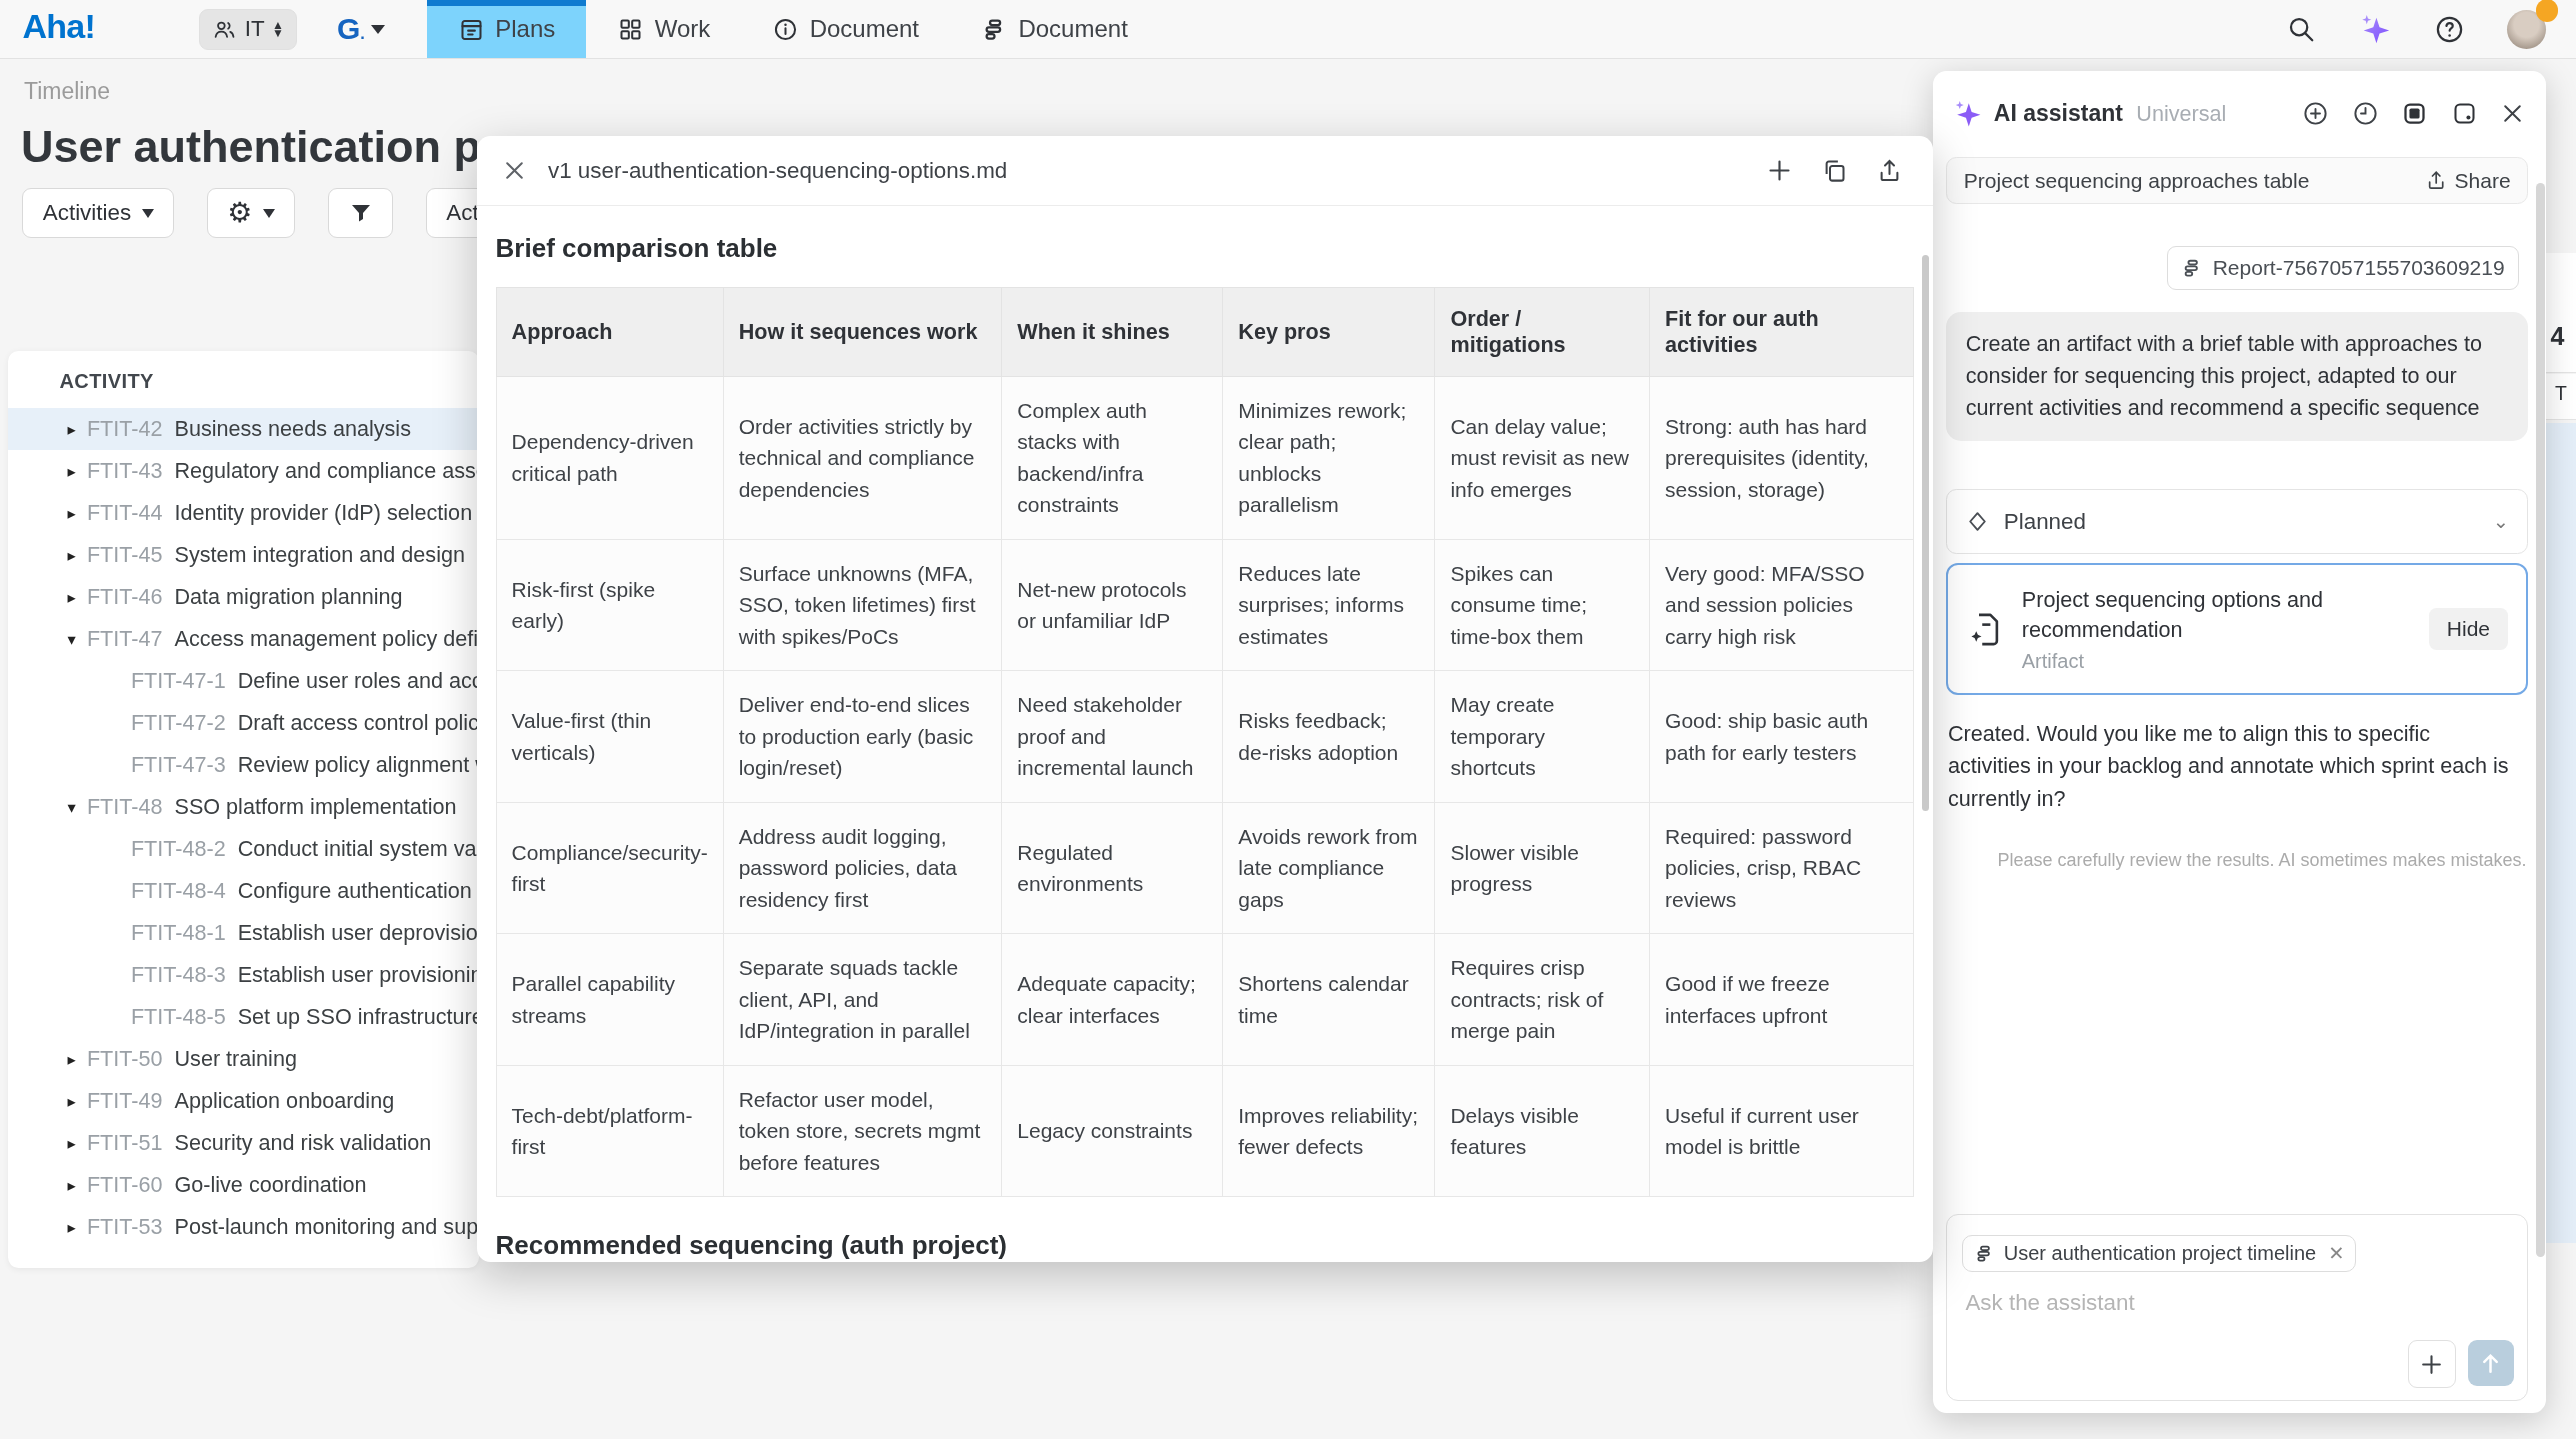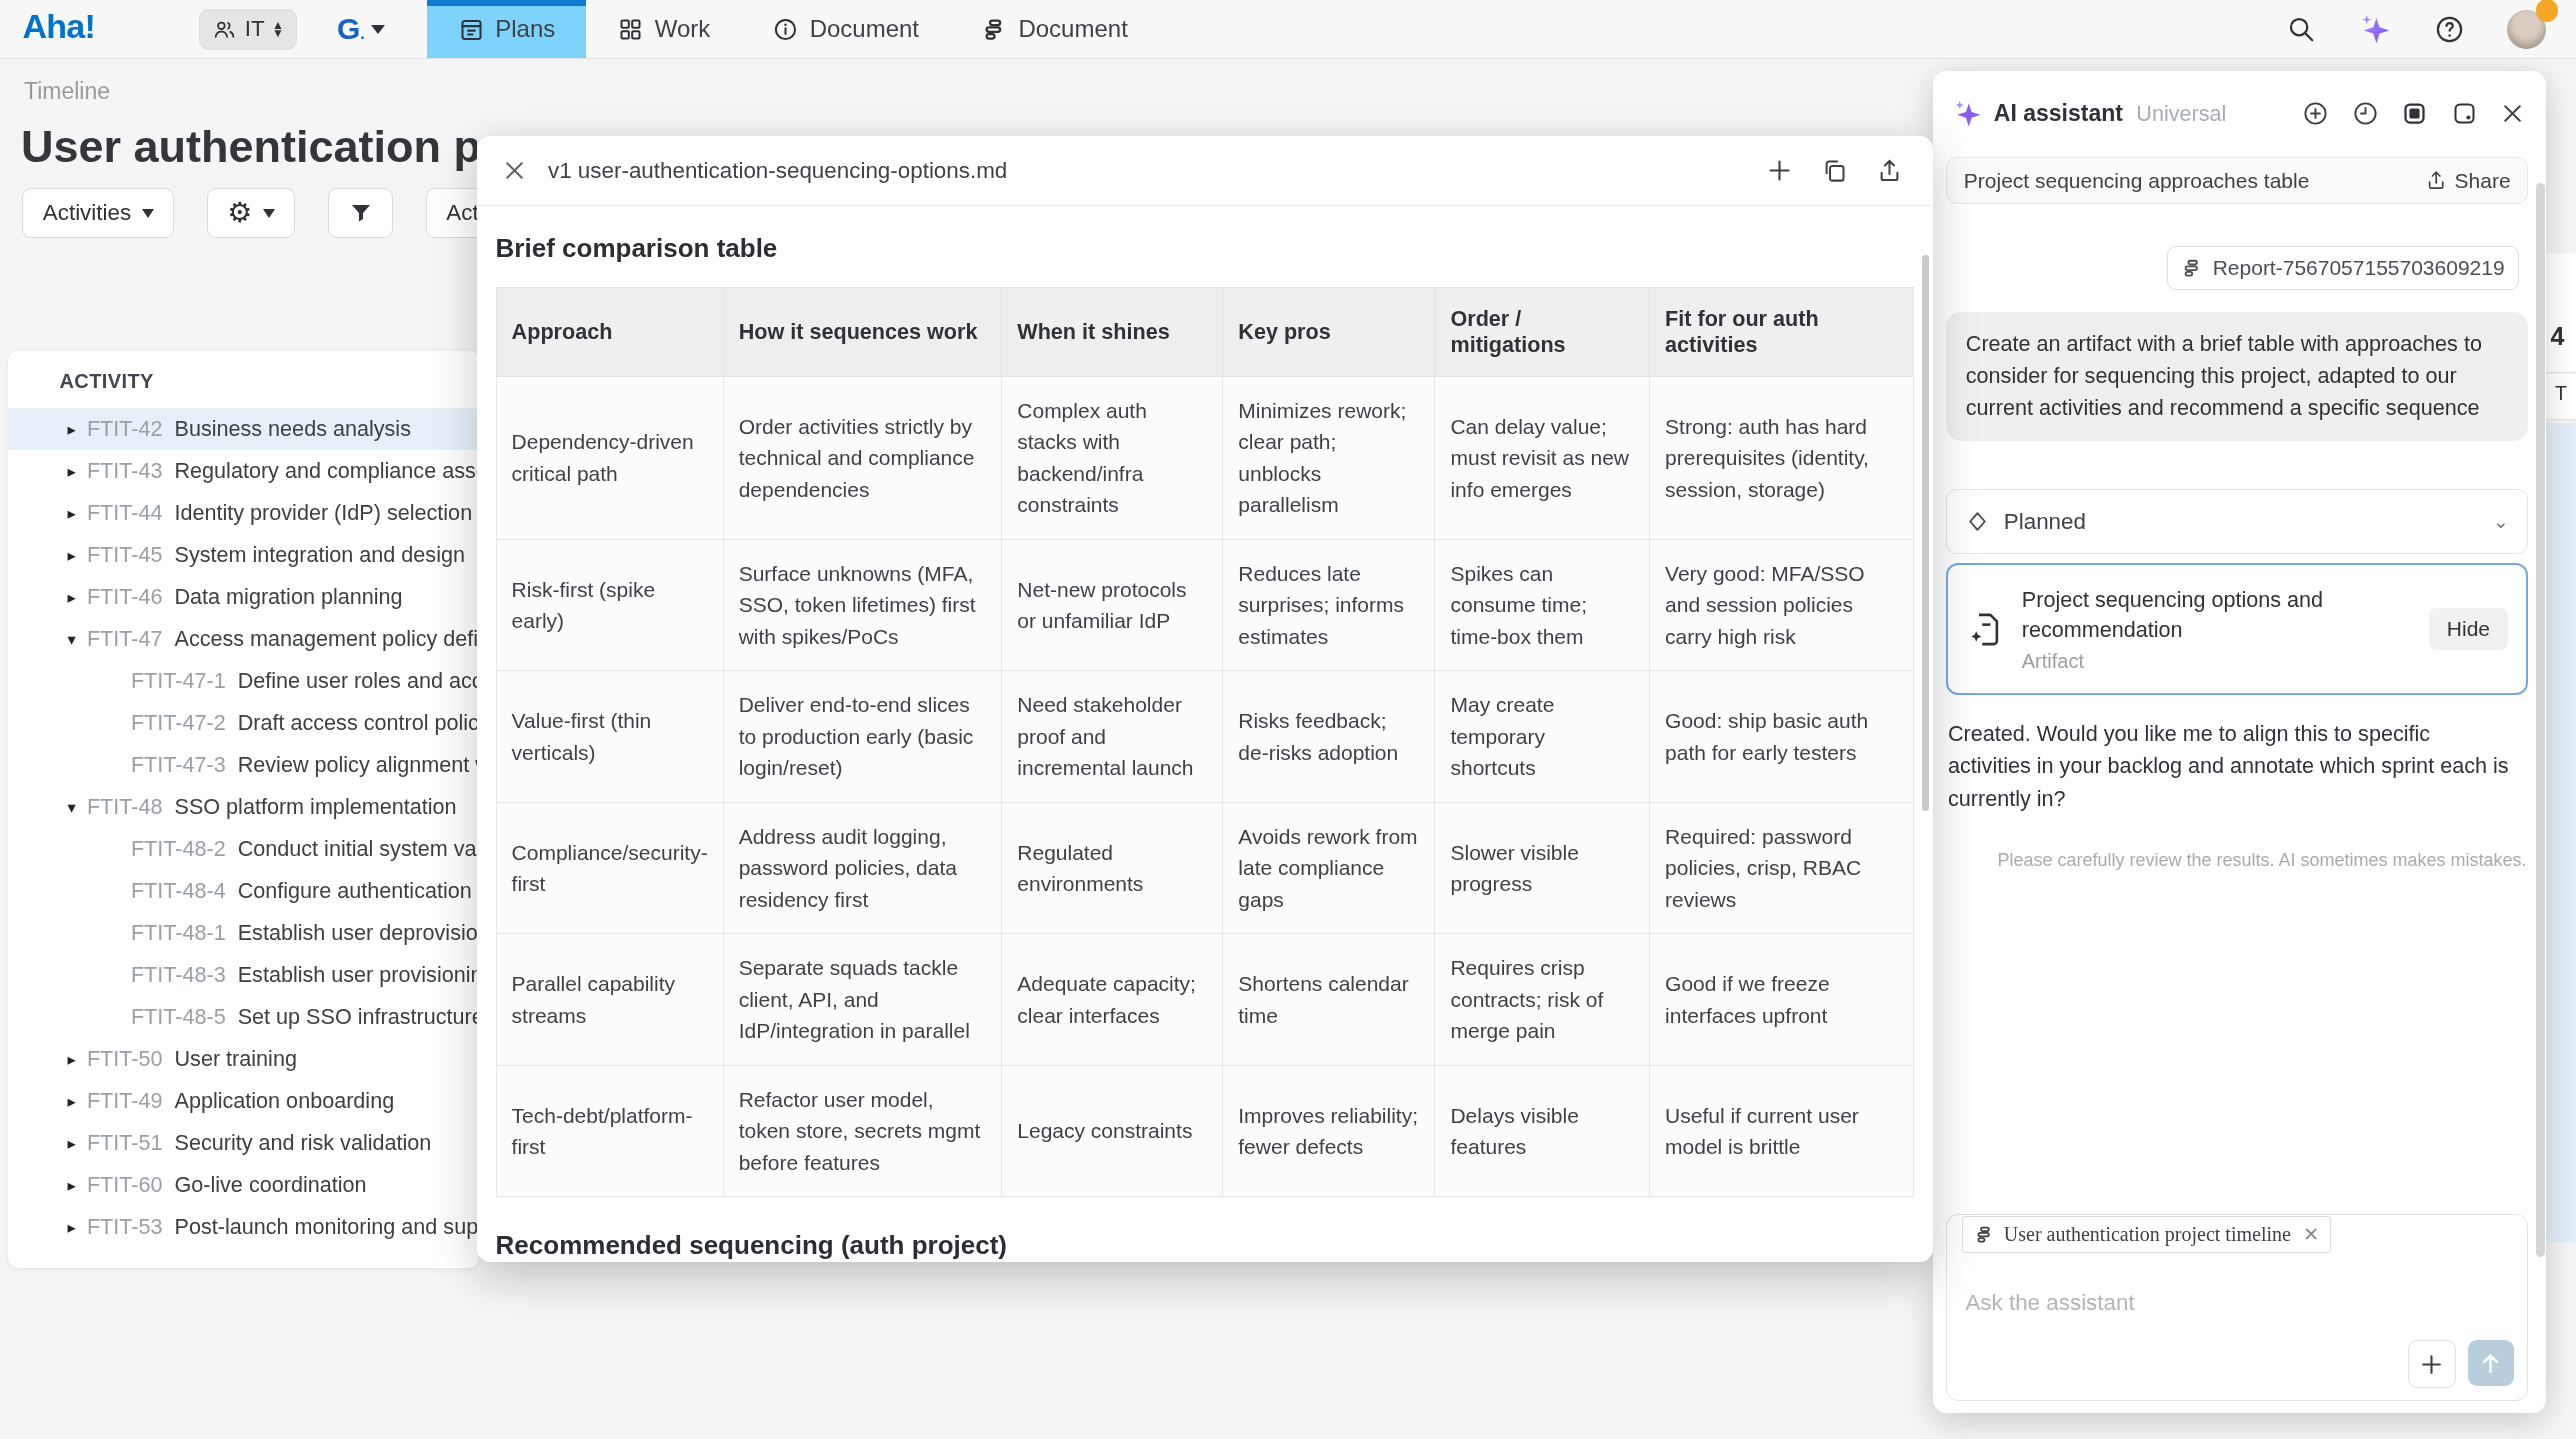--- a/index.html
+++ b/index.html
@@ -85,22 +85,22 @@
   .artifact{position:absolute;left:13.4px;right:18px;top:492px;height:128px;border:2.2px solid #74a9e6;
             border-radius:12px;background:#fff;display:flex;align-items:center;padding:0 18px;cursor:pointer;}
   .art-text{margin-left:16.4px;max-width:328px;}
   .art-title{font-size:21.6px;color:#2f3237;line-height:1.35;}
   .art-type{font-size:20px;color:#9aa0a6;margin-top:6px;}
   .hide-btn{margin-left:auto;background:#f1f1f1;border-radius:7.5px;padding:9px 18px;font-size:21px;color:#2f3237;cursor:pointer;}
   .ai-response{position:absolute;left:15px;right:30px;top:647px;font-size:21.6px;line-height:1.5;color:#2f3237;}
   .disclaimer{position:absolute;left:0;right:19.4px;top:779px;text-align:right;font-size:18px;color:#ababab;}
   .input-box{position:absolute;left:13.4px;right:18px;top:1143px;height:185px;border:1.5px solid #e2e2e2;
              border-radius:12px;background:#fff;}
-  .ctx-chip{position:absolute;left:15px;top:1px;display:flex;align-items:center;gap:9px;border:1.5px solid #ddd;
-            border-radius:3px;padding:6px 10.4px;font-size:20px;color:#3e4247;background:#fff;font-family:Liberation Serif, serif;}
+  .ctx-chip{position:absolute;left:15px;top:20px;display:flex;align-items:center;gap:9px;border:1.5px solid #ddd;
+            border-radius:10px;padding:6px 10.4px;font-size:20px;color:#3e4247;background:#fff;}
   .ctx-x{color:#888;font-size:19.4px;margin-left:3px;cursor:pointer;}
   .ask{position:absolute;left:18px;top:75px;font-size:22.4px;color:#b5b5b5;}
   .in-btns{position:absolute;right:13.4px;bottom:12px;display:flex;gap:12px;}
   .plus-btn{width:46px;height:46px;border:1.5px solid #e0e0e0;border-radius:9px;background:#fff;display:flex;
             align-items:center;justify-content:center;cursor:pointer;}
   .send-btn{width:46px;height:46px;border-radius:9px;background:#b9cedd;display:flex;align-items:center;
             justify-content:center;cursor:pointer;}
   .panel-scroll{position:absolute;right:1.5px;top:112px;width:8.2px;height:1074px;border-radius:4.5px;background:#d6d6d6;}
   
   .peek{position:absolute;left:2546px;top:67px;width:30px;height:1372px;background:#f5f5f5;z-index:1;overflow:hidden;}

